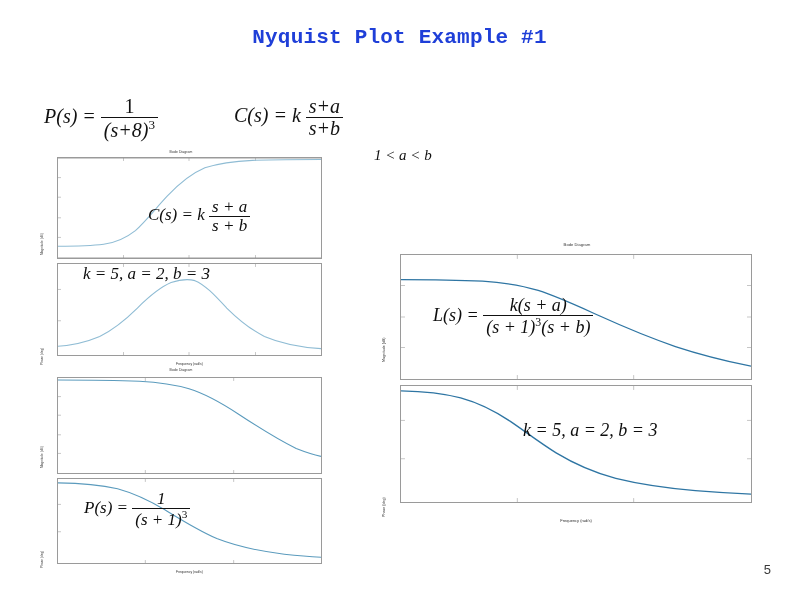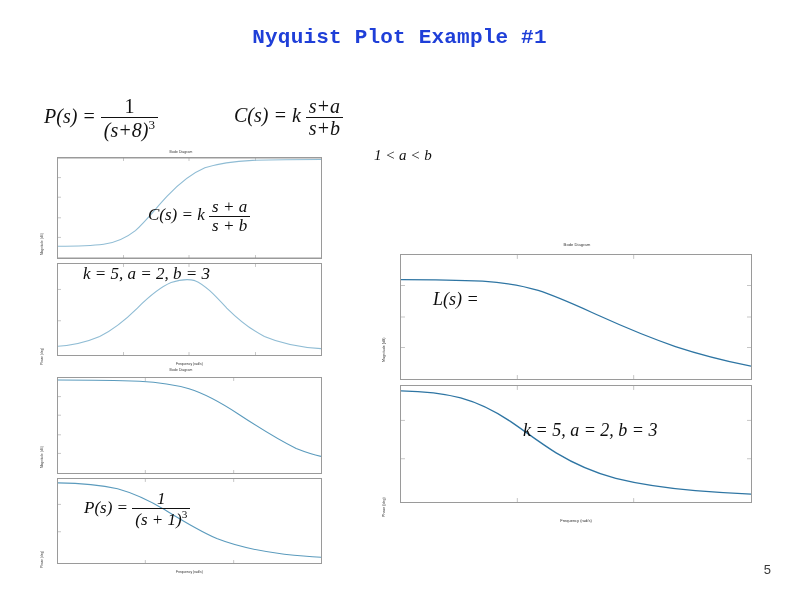--- a/index.html
+++ b/index.html
@@ -249,22 +249,26 @@
             <line x1="234" y1="0" x2="234" y2="4"></line>
           <line x1="117" y1="114" x2="117" y2="118"></line>
             <line x1="234" y1="114" x2="234" y2="118"></line>
         </g>
         <path d="M0,5 C22,5.5 42,7.5 60,12 C78,17 94,25 110,36 C126,47 140,58 156,68 C174,79 194,88 216,94 C240,100 268,104 296,106.5 C320,108.5 340,109.5 352,110" fill="none" stroke="#2e75a3" stroke-width="1.3"></path>
       </svg>
     </div>
 
     <div class="xlab" style="left:22px;top:276px;width:352px;font-size:4px;">Frequency (rad/s)</div>
 
-    <div class="overlay" style="left:55px;top:47px;font-size:18px;">
+    <div class="overlay" style="left:55px;top:54px;font-size:18px;">
       <span>L(s) =</span>
+      <span class="frac">
+        <span class="num">k(s + a)</span>
+        <span class="den"><span>(s + 1)</span><span class="sup">3</span><span>(s + b)</span></span>
+      </span>
     </div>
 
     <div class="overlay" style="left:145px;top:178px;font-size:18px;">k = 5, a = 2, b = 3</div>
   </div>
 
   <div class="page-num">5</div>
 
 </div>
 
 </body></html>

